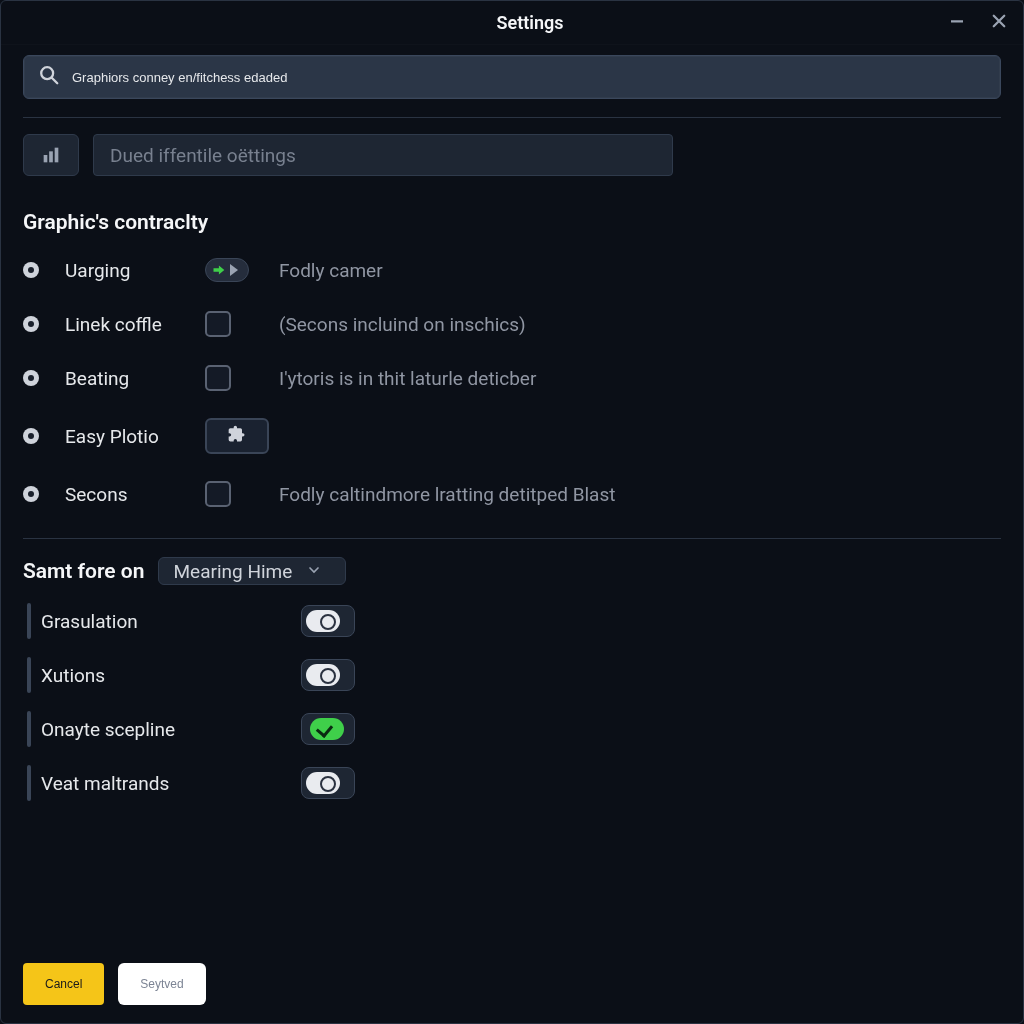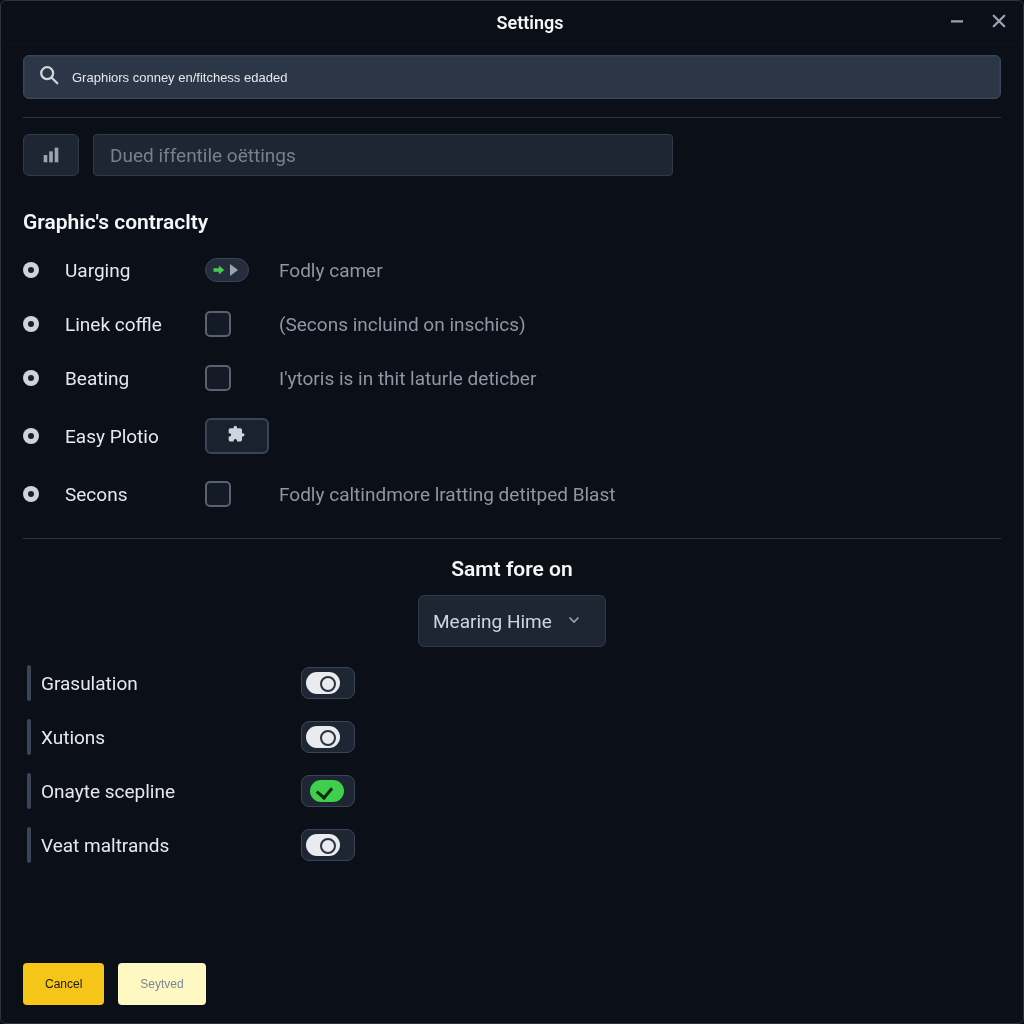--- a/index.html
+++ b/index.html
@@ -133,24 +133,24 @@
   .alt-control {
     width: 64px; height: 36px;
     border: 2px solid #3a4557; border-radius: 6px;
     background: #1a2230;
     display:flex; align-items:center; justify-content:center;
   }
   .puzzle-icon { color:#cfd3db; }
 
   .hr2 { height:1px; background:#2a3342; margin: 8px 0 18px 0; }
 
-  .select-row { display:flex; align-items:center; gap:14px; margin-bottom: 18px; flex-direction: column; }
+  .select-row { display:flex; align-items:center; gap:14px; margin-bottom: 18px; }
   .select-label { font-size: 21px; font-weight:600; color:#f5f6f8; }
   .select {
-    height: 52px; background:#1e2633; border:1px solid #2f3a4b; border-radius:6px;
+    height: 28px; background:#1e2633; border:1px solid #2f3a4b; border-radius:6px;
     display:flex; align-items:center; padding: 0 12px 0 14px; gap:14px;
     color:#d0d4db; font-size:19px; min-width: 188px;
   }
   .select .chev { color:#9aa3b2; }
 
   .toggle-list { display:flex; flex-direction:column; gap: 18px; }
   .toggle-row {
     display:grid;
     grid-template-columns: 8px 250px 70px;
     align-items:center;
@@ -182,21 +182,21 @@
   .footer {
     padding: 14px 22px 18px 22px;
     display:flex; gap:14px;
   }
   .btn {
     height:42px; padding:0 22px; border-radius:4px;
     font-size:12px; display:flex; align-items:center; justify-content:center;
     border:none; cursor:pointer;
   }
   .btn-primary { background:#f5c518; color:#1a1a1a; font-weight:500; }
-  .btn-secondary { background:#fef9c3; color:#7c8494; }
+  .btn-secondary { background:#ffffff; color:#7c8494;border-radius:6px; }
 </style>
 </head>
 <body>
 
 <div class="window">
 
   <div class="titlebar">
     <div class="title">Settings</div>
     <div class="winbtns">
       <div class="winbtn">

